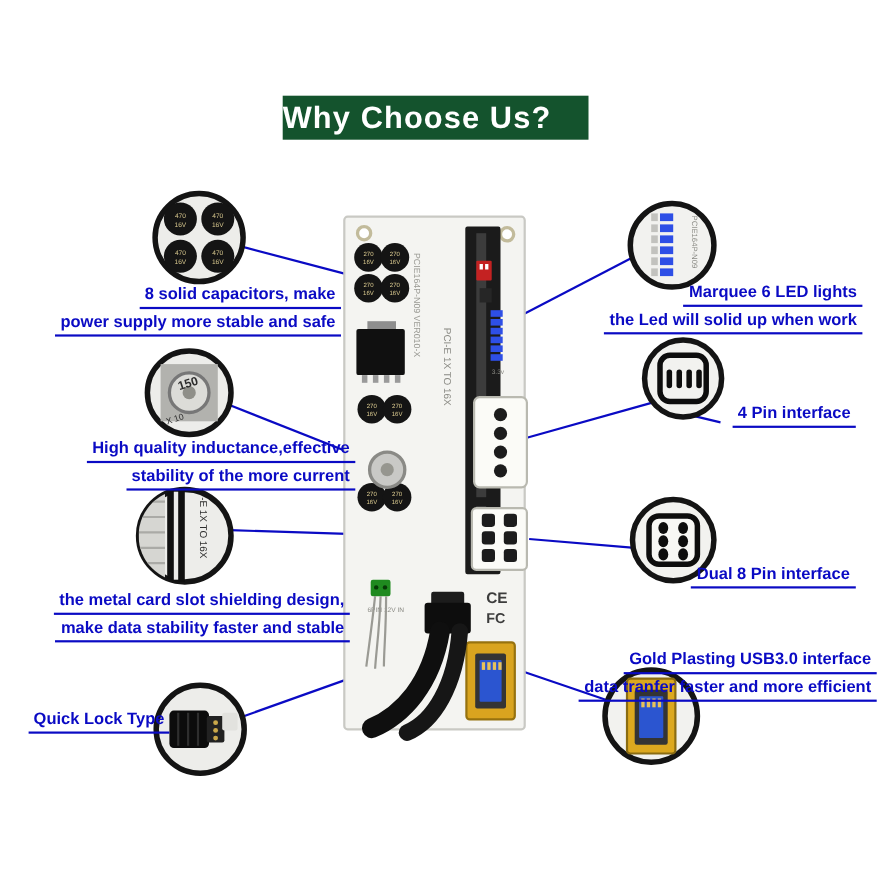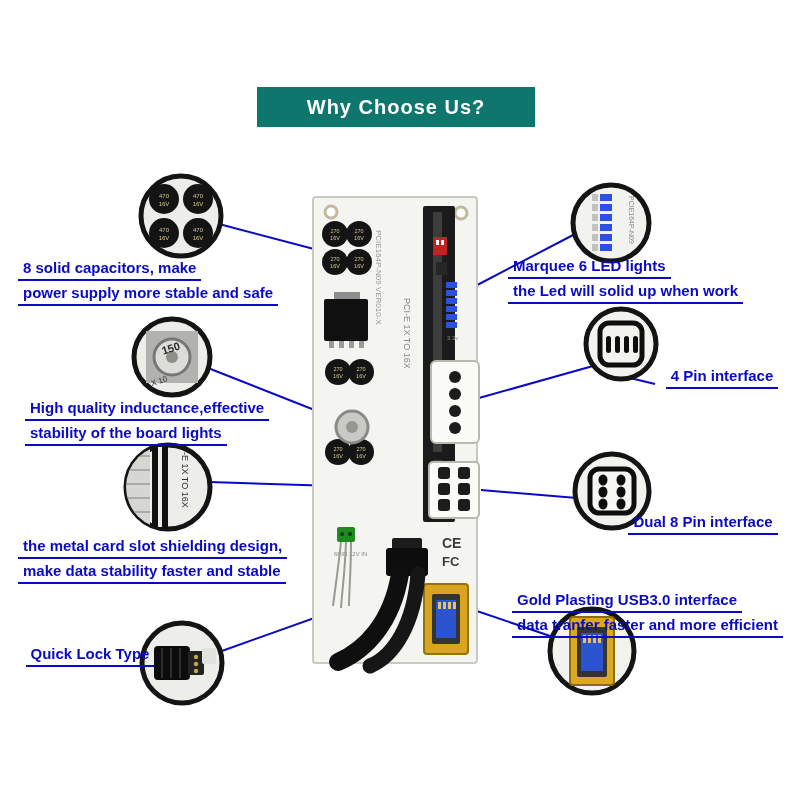--- a/index.html
+++ b/index.html
@@ -3,26 +3,26 @@
 <meta charset="utf-8">
 <style>
   html,body { margin:0; padding:0; background:#ffffff; }
   .canvas {
     position:relative; width:800px; height:800px; background:#ffffff;
     font-family:"Liberation Sans", sans-serif; overflow:hidden;
   }
   .art { position:absolute; left:0; top:0; }
   .title {
     position:absolute; left:257px; top:87px; width:278px; height:40px;
-    background:#0f766e; color:#ffffff; font-size:20px; font-weight:bold;
-    text-align:center; line-height:40px; letter-spacing:1px;
+    background:#14532d; color:#ffffff; font-size:28px; font-weight:bold;
+    line-height:40px; letter-spacing:1px;
   }
   .caption {
     position:absolute; color:#0a0ac4; font-size:15px; font-weight:700;
-    text-align:left;
+    text-align:right;
   }
   .caption .row { margin-bottom:2px; }
   .caption .line {
     display:inline-block; border-bottom:2px solid #0a0ac4;
     padding:1px 5px 3px 5px; white-space:nowrap;
   }
   .caption.left-align { text-align:center; }
 </style>
 </head>
 <body>
@@ -323,21 +323,21 @@
 
 <div class="title">Why Choose Us?</div>
 
 <div class="caption" style="left:18px;top:258px;width:292px">
   <div class="row"><span class="line">8 solid capacitors, make</span></div>
   <div class="row"><span class="line">power supply more stable and safe</span></div>
 </div>
 
 <div class="caption" style="left:25px;top:398px;width:298px">
   <div class="row"><span class="line">High quality inductance,effective</span></div>
-  <div class="row"><span class="line">stability of the board lights</span></div>
+  <div class="row"><span class="line">stability of the more current</span></div>
 </div>
 
 <div class="caption" style="left:18px;top:536px;width:300px">
   <div class="row"><span class="line">the metal card slot shielding design,</span></div>
   <div class="row"><span class="line">make data stability faster and stable</span></div>
 </div>
 
 <div class="caption left-align" style="left:20px;top:644px;width:140px">
   <div class="row"><span class="line">Quick Lock Type</span></div>
 </div>

